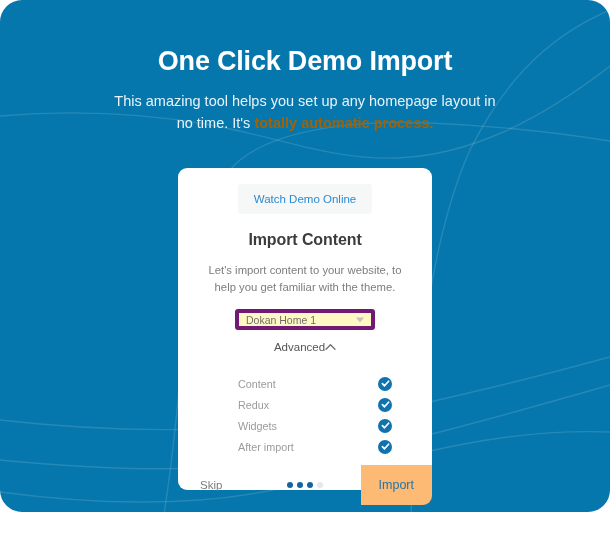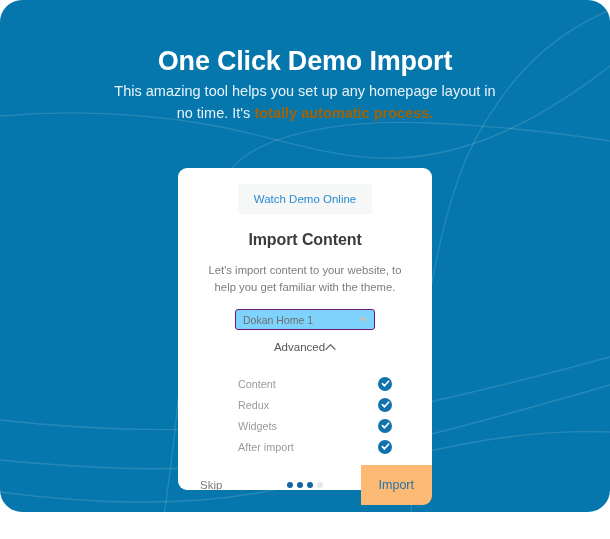--- a/index.html
+++ b/index.html
@@ -48,21 +48,21 @@
 
   #hero-title {
     color: #ffffff;
     font-size: 27px;
     font-weight: bold;
     letter-spacing: -0.2px;
     line-height: 34px;
   }
 
   #hero-sub {
-    margin-top: 2px;
+    margin-top: 12px;
     color: #e9f3f9;
     font-size: 14.5px;
     line-height: 22px;
     font-weight: normal;
   }
   #hero-sub b { font-weight: bold; color: #a16207; }
 
   
   #card {
     position: absolute;
@@ -118,23 +118,23 @@
   #demo-select-wrap {
     margin-top: 13px;
     display: flex;
     justify-content: center;
   }
 
   #demo-select {
     position: relative;
     width: 140px;
     height: 21px;
-    border: 1px solid #701a75;
+    border: 4px solid #701a75;
     border-radius: 3px;
-    background: #7dd3fc;
+    background: #fef9c3;
     display: flex;
     align-items: center;
     cursor: pointer;
   }
 
   #demo-select-value {
     font-size: 10.5px;
     color: #6f6f6f;
     padding-left: 7px;
     text-align: left;

